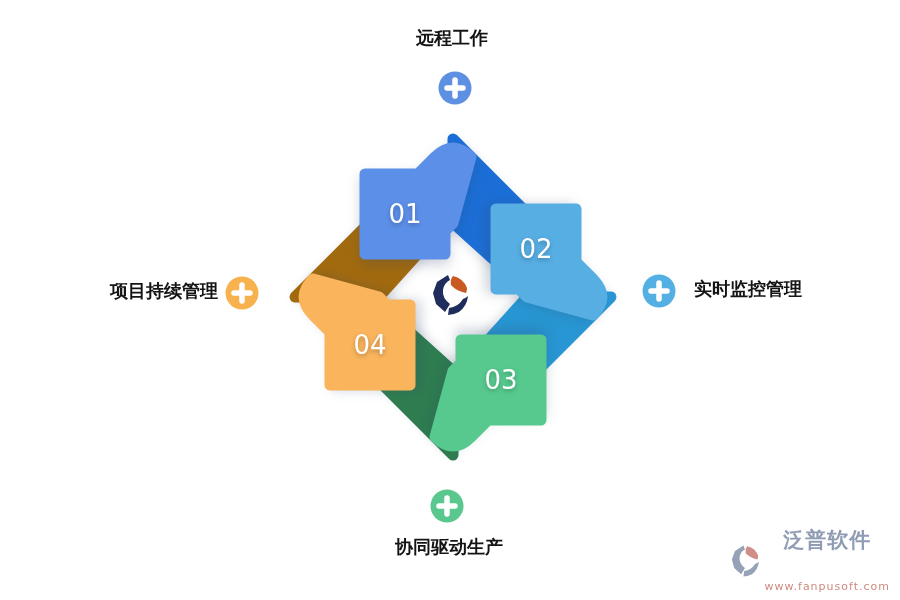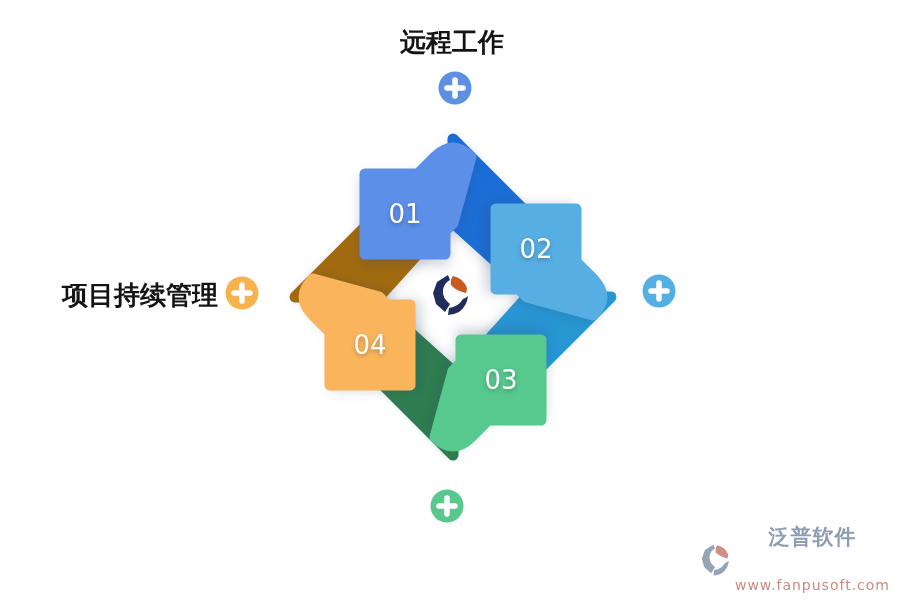--- a/index.html
+++ b/index.html
@@ -1,64 +1,66 @@
 <!DOCTYPE html>
 <html><head>
 <meta charset="utf-8">
 <style>
   html,body{margin:0;padding:0;background:#ffffff;}
   .stage{
     position:relative;width:900px;height:600px;background:#ffffff;overflow:hidden;
     font-family:"DejaVu Sans","Liberation Sans",sans-serif;
   }
   .side-label{
-    position:absolute;font-weight:700;font-size:26px;color:#141414;
+    position:absolute;font-weight:700;font-size:18px;color:#141414;
     white-space:nowrap;line-height:1.1;
   }
   .centered{width:220px;text-align:center;}
   .plus{position:absolute;width:36px;height:36px;}
   .cycle-svg{position:absolute;left:283px;top:127px;}
   .bright{filter:drop-shadow(0 6px 6px rgba(50,70,100,.22));}
   .dark{filter:drop-shadow(0 4px 5px rgba(50,70,100,.15));}
   .num{
     font-size:26px;fill:#ffffff;font-weight:400;text-anchor:middle;
     font-family:"DejaVu Sans","Liberation Sans",sans-serif;
     filter:drop-shadow(0 2px 2px rgba(0,0,0,.25));
   }
   .watermark{position:absolute;right:10px;bottom:8px;display:flex;align-items:center;gap:3px;}
   .wm-col{display:flex;flex-direction:column;align-items:center;line-height:1;gap:27px;}
   .wm-brand{font-size:21px;font-weight:700;color:#8F9CB3;letter-spacing:1px;}
-  .wm-url{font-size:14px;color:#CC8A7F;letter-spacing:1px;margin-top:3px;}
+  .wm-url{font-size:11px;color:#CC8A7F;letter-spacing:1px;margin-top:3px;}
 </style>
 </head>
 <body>
 
 <div class="stage">
 
   <div class="side-label centered" style="left:342px;top:28px;">远程工作</div>
   <svg class="plus" style="left:437px;top:70px;" viewBox="0 0 36 36">
     <circle cx="18" cy="18" r="16.5" fill="#5D8FE2"></circle>
     <path d="M18 10 V26 M10 18 H26" stroke="#ffffff" stroke-width="5.5" stroke-linecap="round" fill="none"></path>
   </svg>
 
   <svg class="plus" style="left:641px;top:273px;" viewBox="0 0 36 36">
     <circle cx="18" cy="18" r="16.5" fill="#54B0E2"></circle>
     <path d="M18 10 V26 M10 18 H26" stroke="#ffffff" stroke-width="5.5" stroke-linecap="round" fill="none"></path>
   </svg>
+  <div class="side-label" style="left:694px;top:279px;">实时监控管理</div>
 
   <div class="side-label" style="right:682px;top:281px;text-align:center;">项目持续管理</div>
   <svg class="plus" style="left:224px;top:275px;" viewBox="0 0 36 36">
     <circle cx="18" cy="18" r="16.5" fill="#F7B24E"></circle>
     <path d="M18 10 V26 M10 18 H26" stroke="#ffffff" stroke-width="5.5" stroke-linecap="round" fill="none"></path>
   </svg>
 
   <svg class="plus" style="left:429px;top:488px;" viewBox="0 0 36 36">
     <circle cx="18" cy="18" r="16.5" fill="#5AC88E"></circle>
     <path d="M18 10 V26 M10 18 H26" stroke="#ffffff" stroke-width="5.5" stroke-linecap="round" fill="none"></path>
   </svg>
+  <div class="side-label centered" style="left:339px;top:537px;">协同驱动生产</div>
 
   <svg class="cycle-svg" width="340" height="340" viewBox="0 0 340 340">
 
     <g>
       <path class="dark" d="M170,12 L255,97 L231,151 L170,96 Z" stroke-width="11" stroke-linejoin="round" fill="#1B6ED6" stroke="#1B6ED6"></path>
       <path class="dark" d="M170,12 L255,97 L231,151 L170,96 Z" transform="rotate(90 170 170)" stroke-width="11" stroke-linejoin="round" fill="#2796D3" stroke="#2796D3"></path>
       <path class="dark" d="M170,12 L255,97 L231,151 L170,96 Z" transform="rotate(180 170 170)" stroke-width="11" stroke-linejoin="round" fill="#2E7C50" stroke="#2E7C50"></path>
       <path class="dark" d="M170,12 L255,97 L231,151 L170,96 Z" transform="rotate(270 170 170)" stroke-width="11" stroke-linejoin="round" fill="#A26A0E" stroke="#A26A0E"></path>
     </g>
 

